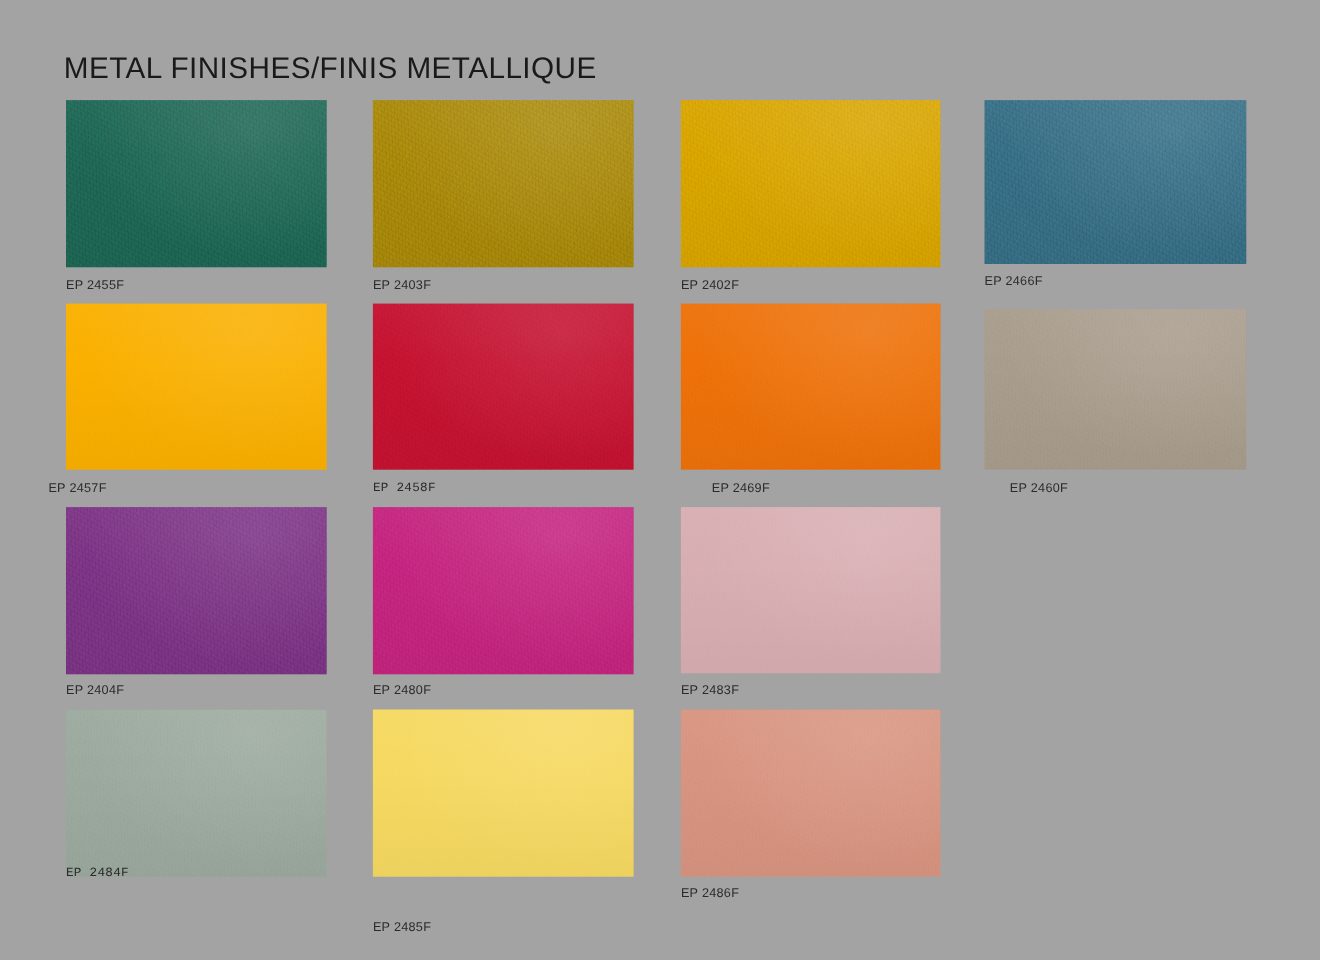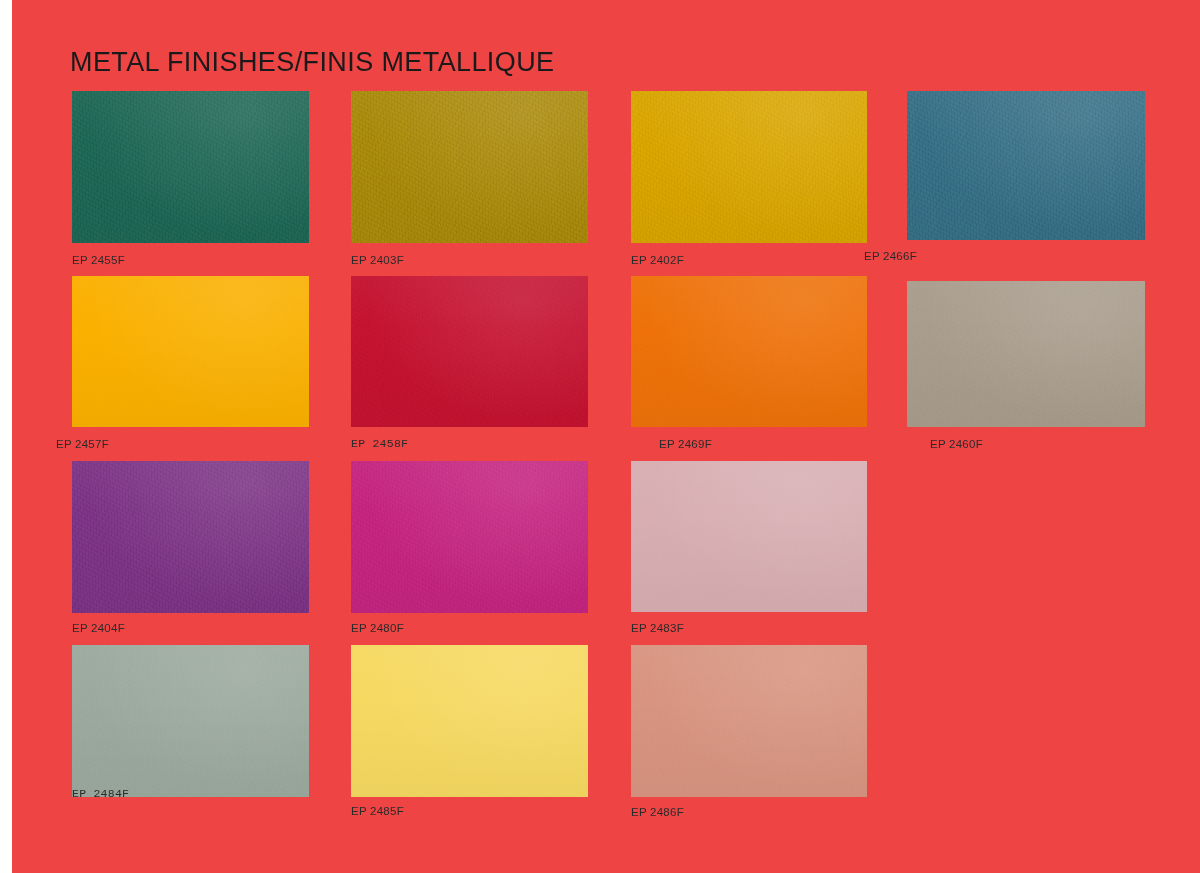--- a/index.html
+++ b/index.html
@@ -13,22 +13,21 @@
     height: 873px;
     font-family: "Liberation Sans", sans-serif;
     color: #231f20;
     overflow: hidden;
     position: relative;
   }
 
   #page {
     position: absolute;
     inset: 0;
-    background: #ef4444;
-    margin-left: 12px;
+    background: #a3a3a3;
   }
 
   #page-title {
     position: absolute;
     left: 58px;
     top: 46px;
     font-size: 27px;
     line-height: 32px;
     font-weight: 300;
     letter-spacing: 0.4px;
@@ -113,21 +112,21 @@
         <div class="swatch-chip" style="background-color: rgb(168, 136, 10);"></div>
       </div>
       <div class="swatch-label" style="left: 339px; top: 253px;">EP 2403F</div>
       <div class="swatch-cell" style="left: 619px; top: 91px; width: 236px; height: 152px;">
         <div class="swatch-chip" style="background-color: rgb(216, 164, 0);"></div>
       </div>
       <div class="swatch-label" style="left: 619px; top: 253px;">EP 2402F</div>
       <div class="swatch-cell" style="left: 895px; top: 91px; width: 238px; height: 149px;">
         <div class="swatch-chip" style="background-color: rgb(54, 110, 133);"></div>
       </div>
-      <div class="swatch-label" style="left: 852px; top: 249px;">EP 2466F</div>
+      <div class="swatch-label" style="left: 895px; top: 249px;">EP 2466F</div>
       <div class="swatch-cell" style="left: 60px; top: 276px; width: 237px; height: 151px;">
         <div class="swatch-chip matte" style="background-color: rgb(250, 176, 0);"></div>
       </div>
       <div class="swatch-label" style="left: 44px; top: 437px;">EP 2457F</div>
       <div class="swatch-cell" style="left: 339px; top: 276px; width: 237px; height: 151px;">
         <div class="swatch-chip" style="background-color: rgb(196, 18, 48);"></div>
       </div>
       <div class="swatch-label" style="left: 339px; top: 437px; font-family: Liberation Mono, monospace;">EP 2458F</div>
       <div class="swatch-cell" style="left: 619px; top: 276px; width: 236px; height: 151px;">
         <div class="swatch-chip matte" style="background-color: rgb(238, 113, 9);"></div>
@@ -149,20 +148,20 @@
         <div class="swatch-chip matte" style="background-color: rgb(216, 174, 178);"></div>
       </div>
       <div class="swatch-label" style="left: 619px; top: 621px;">EP 2483F</div>
       <div class="swatch-cell" style="left: 60px; top: 645px; width: 237px; height: 152px;">
         <div class="swatch-chip matte" style="background-color: rgb(155, 169, 158);"></div>
       </div>
       <div class="swatch-label" style="left: 60px; top: 787px; font-family: Liberation Mono, monospace;">EP 2484F</div>
       <div class="swatch-cell" style="left: 339px; top: 645px; width: 237px; height: 152px;">
         <div class="swatch-chip matte" style="background-color: rgb(246, 217, 97);"></div>
       </div>
-      <div class="swatch-label" style="left: 339px; top: 804px;">EP 2485F</div>
+      <div class="swatch-label" style="left: 339px; top: 836px;">EP 2485F</div>
       <div class="swatch-cell" style="left: 619px; top: 645px; width: 236px; height: 152px;">
         <div class="swatch-chip matte" style="background-color: rgb(216, 148, 128);"></div>
       </div>
       <div class="swatch-label" style="left: 619px; top: 805px;">EP 2486F</div>
     </div>
 
 </div>
 
 </body></html>

